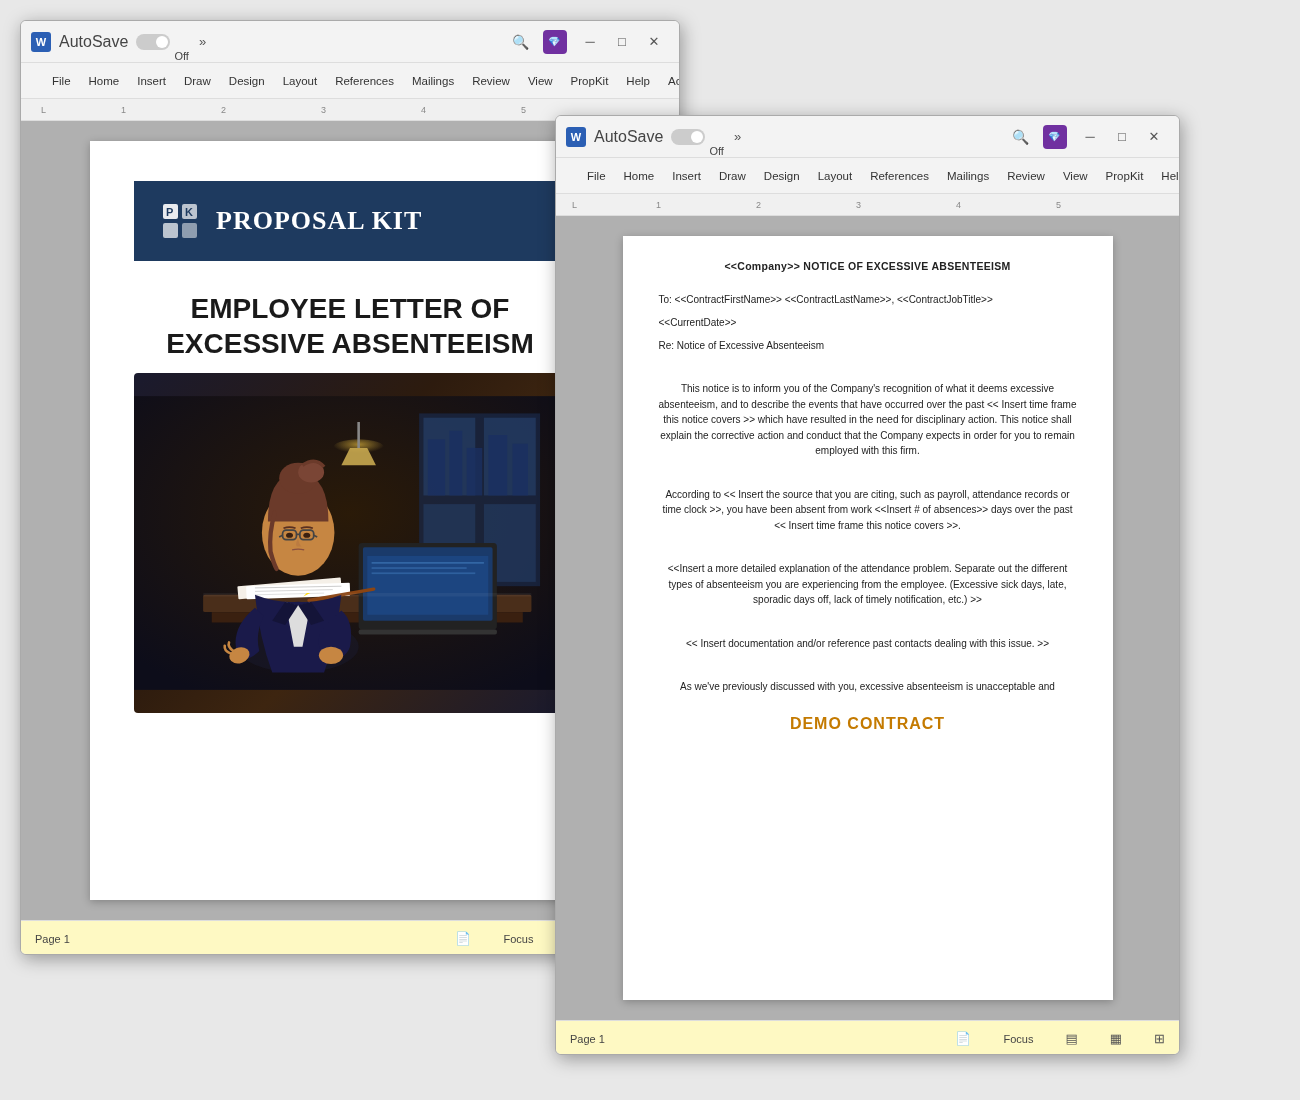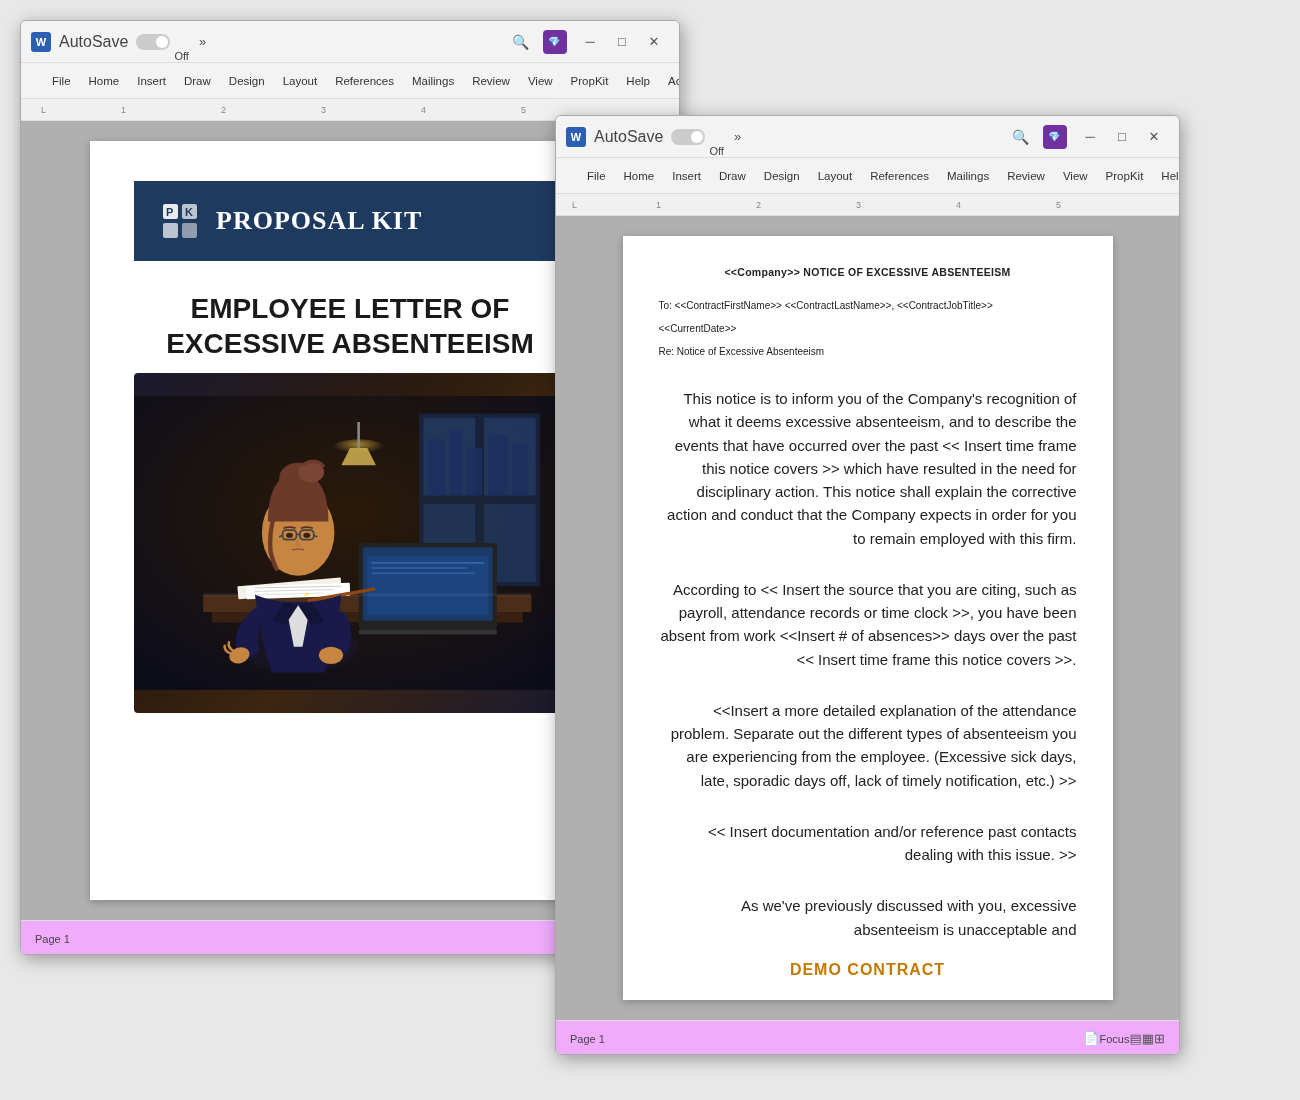--- a/index.html
+++ b/index.html
@@ -236,64 +236,64 @@
     }
     
     .cover-image-box svg {
       width: 100%;
       height: 100%;
     }
 
     
     .status-bar {
       height: 36px;
-      background: #f0abfc;
+      background: #fef9c3;
       border-top: 1px solid #ddd;
       display: flex;
       align-items: center;
       padding: 0 14px;
-      gap: 0;
+      gap: 32px;
       font-size: 11px;
       color: #444;
     }
     .status-bar-spacer { flex: 1; }
     .status-icon {
       font-size: 13px;
       color: #555;
     }
 
     
     .front-page {
       background: white;
       width: 100%;
       max-width: 490px;
       min-height: 620px;
       box-shadow: 0 2px 8px rgba(0,0,0,0.25);
-      padding: 30px 36px;
+      padding: 24px 36px;
     }
     .doc-header-center {
       text-align: center;
       font-size: 10.5px;
       font-weight: bold;
       color: #222;
       margin-bottom: 20px;
       letter-spacing: 0.3px;
     }
     .doc-field {
       font-size: 10px;
       color: #222;
       margin-bottom: 8px;
       line-height: 1.5;
     }
     .doc-body-para {
-      font-size: 15px;
+      font-size: 10px;
       color: #222;
       line-height: 1.55;
       margin-bottom: 14px;
-      text-align: right;
+      text-align: center;
       margin-top: 28px;
     }
     .demo-contract {
       text-align: center;
       font-size: 16px;
       font-weight: bold;
       color: #c47a00;
       margin-top: 20px;
       letter-spacing: 1px;
     }

